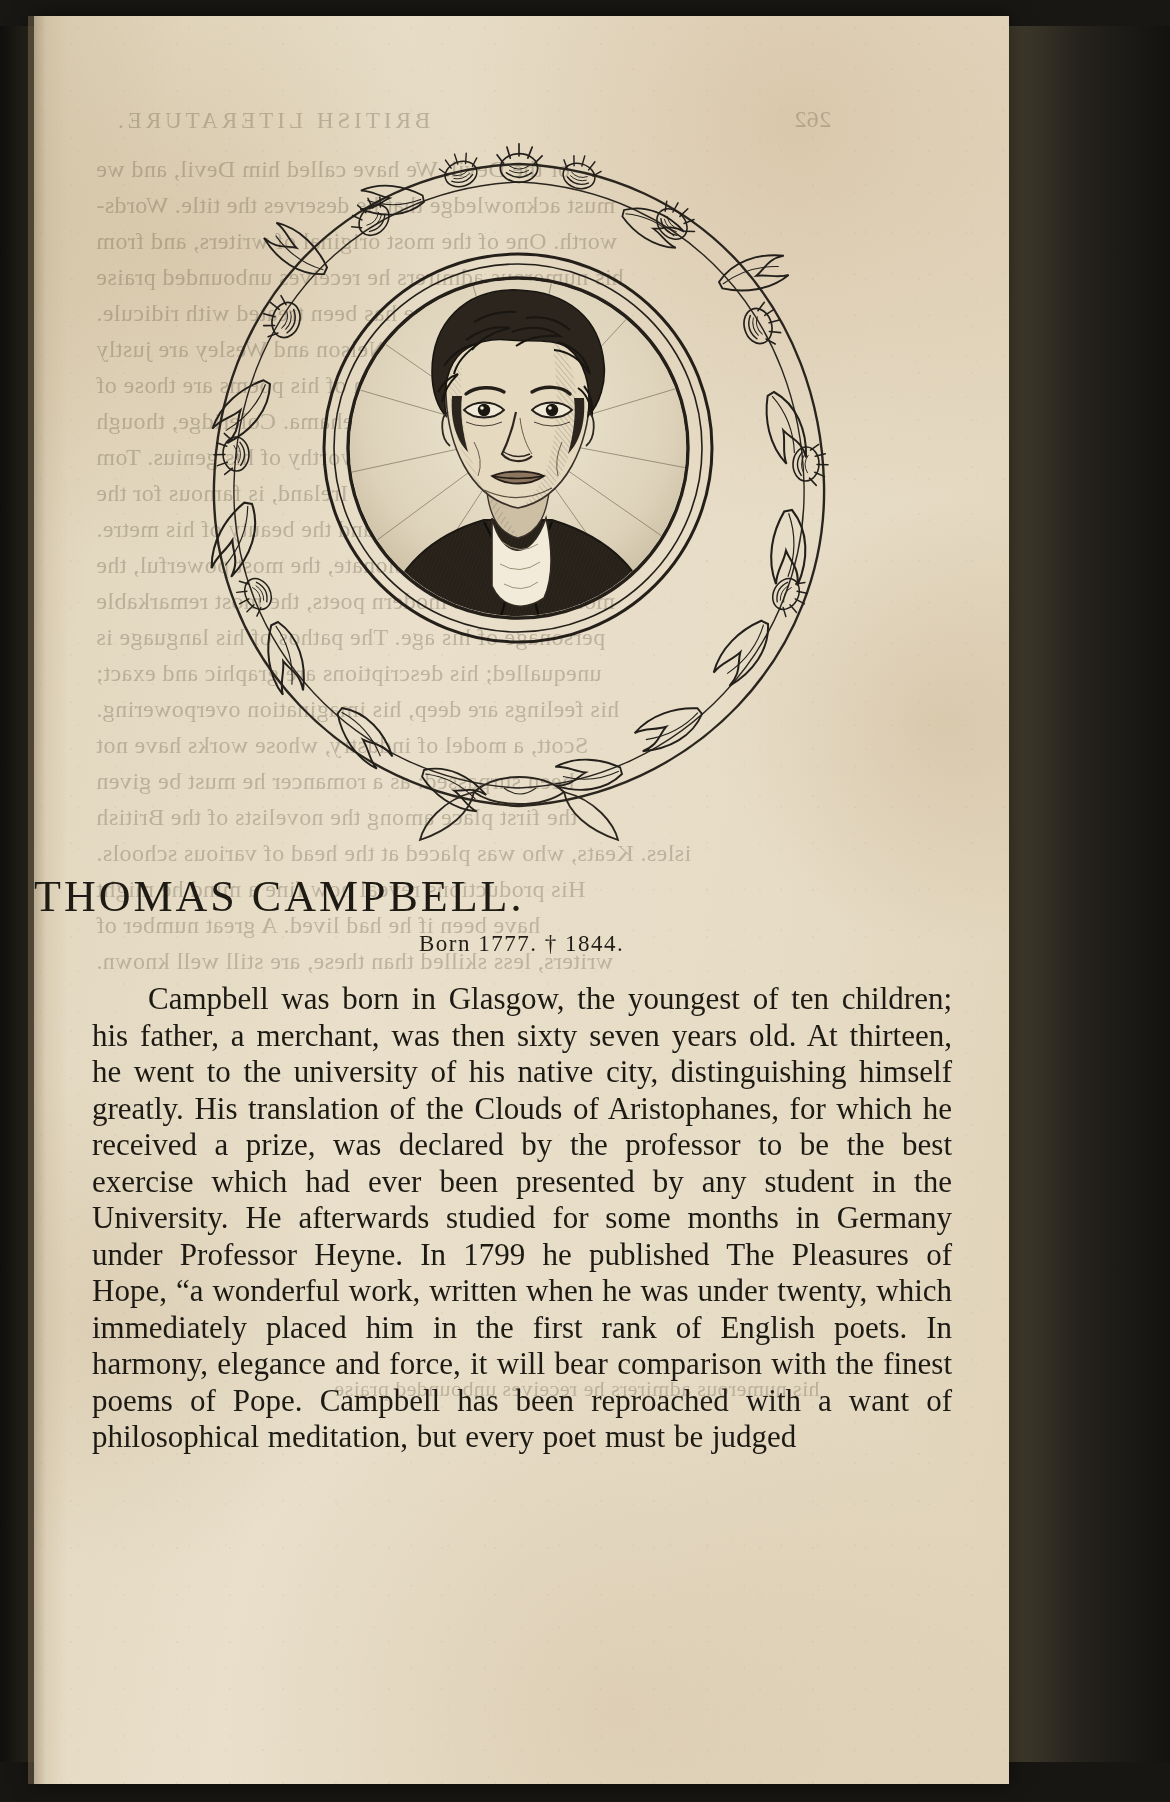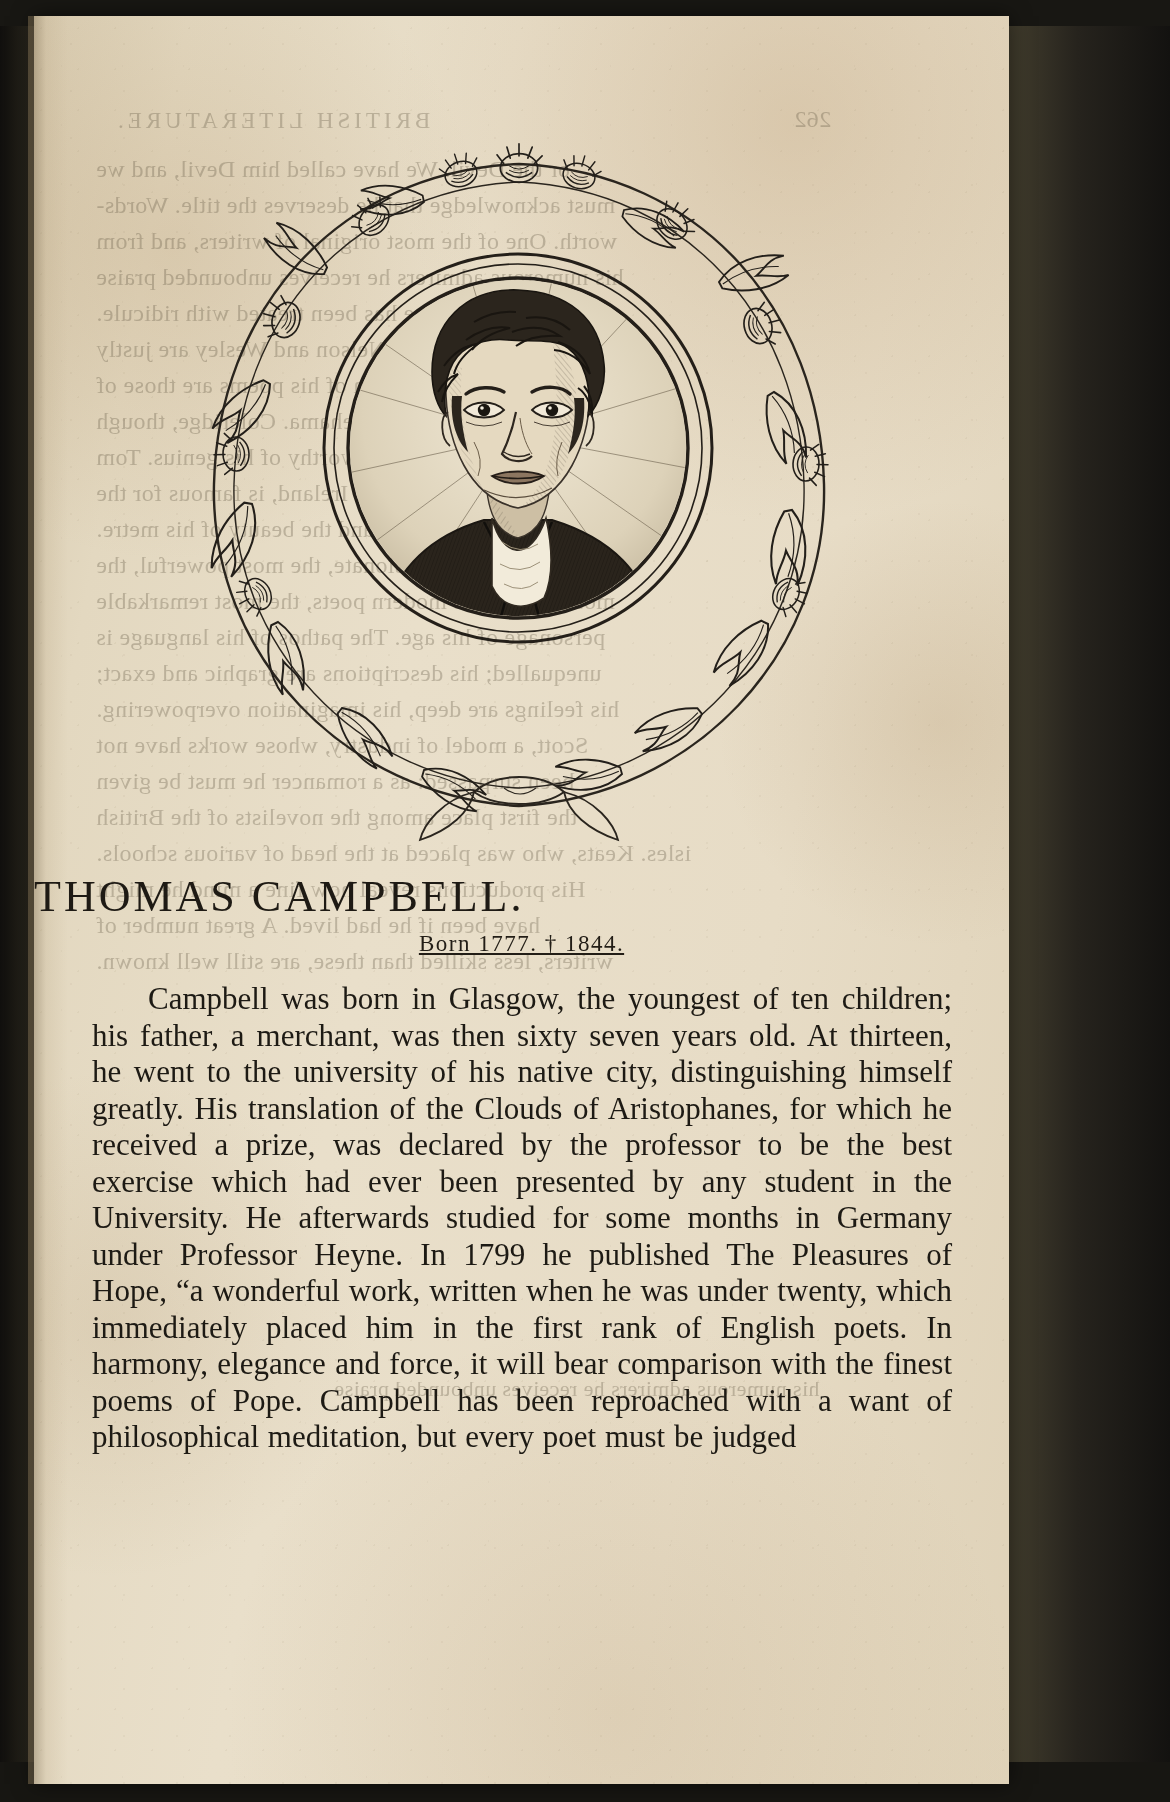--- a/index.html
+++ b/index.html
@@ -115,21 +115,20 @@
     font-family: "Liberation Serif", serif;
   }
   #dates {
     position: absolute;
     left: 0; right: 0;
     top: 915px;
     text-align: center;
     font-size: 23px;
     letter-spacing: 1.5px;
     color: #221d16;
-    text-decoration: underline;
   }
   #body {
     position: absolute;
     left: 58px;
     top: 965px;
     width: 860px;
     font-size: 31px;
     line-height: 36.5px;
     color: #1d1a14;
     text-align: justify;

